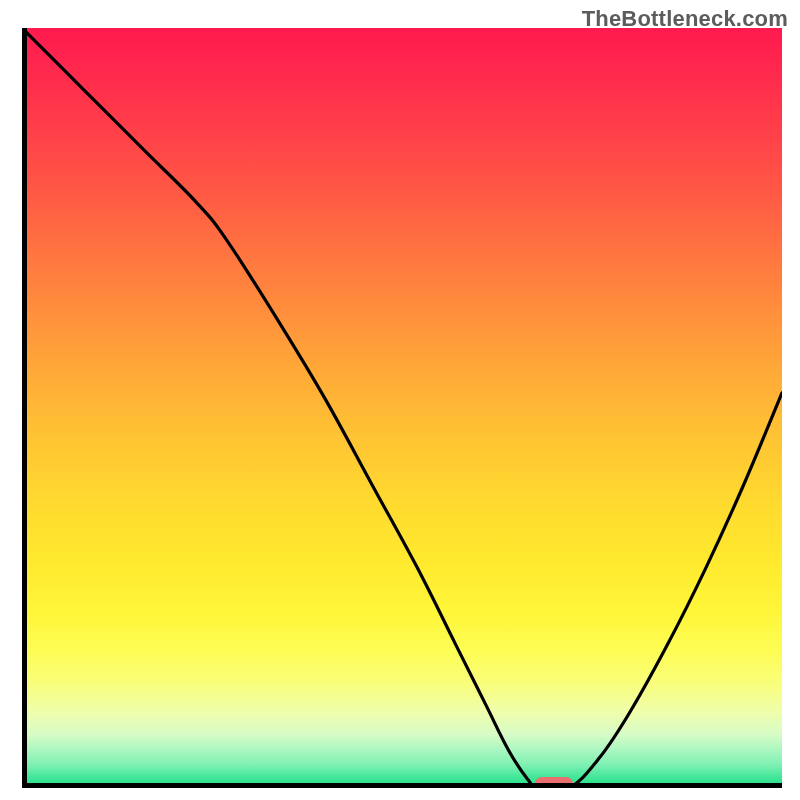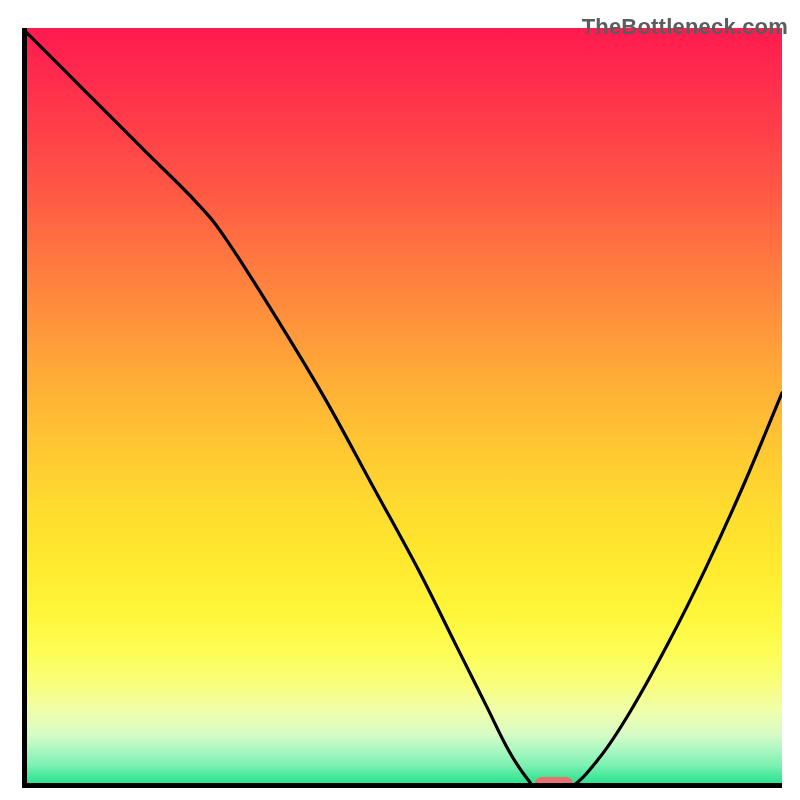--- a/index.html
+++ b/index.html
@@ -17,21 +17,20 @@
   }
   .watermark {
     position: absolute;
     top: 6px;
     right: 12px;
     color: #5c5c5c;
     font-size: 22px;
     font-weight: 600;
     letter-spacing: 0.2px;
     z-index: 10;
-    margin-top: 8px;
   }
   .plot {
     position: absolute;
     left: 22px;
     top: 28px;
     width: 760px;
     height: 760px;
   }
   .plot-inner {
     position: absolute;

